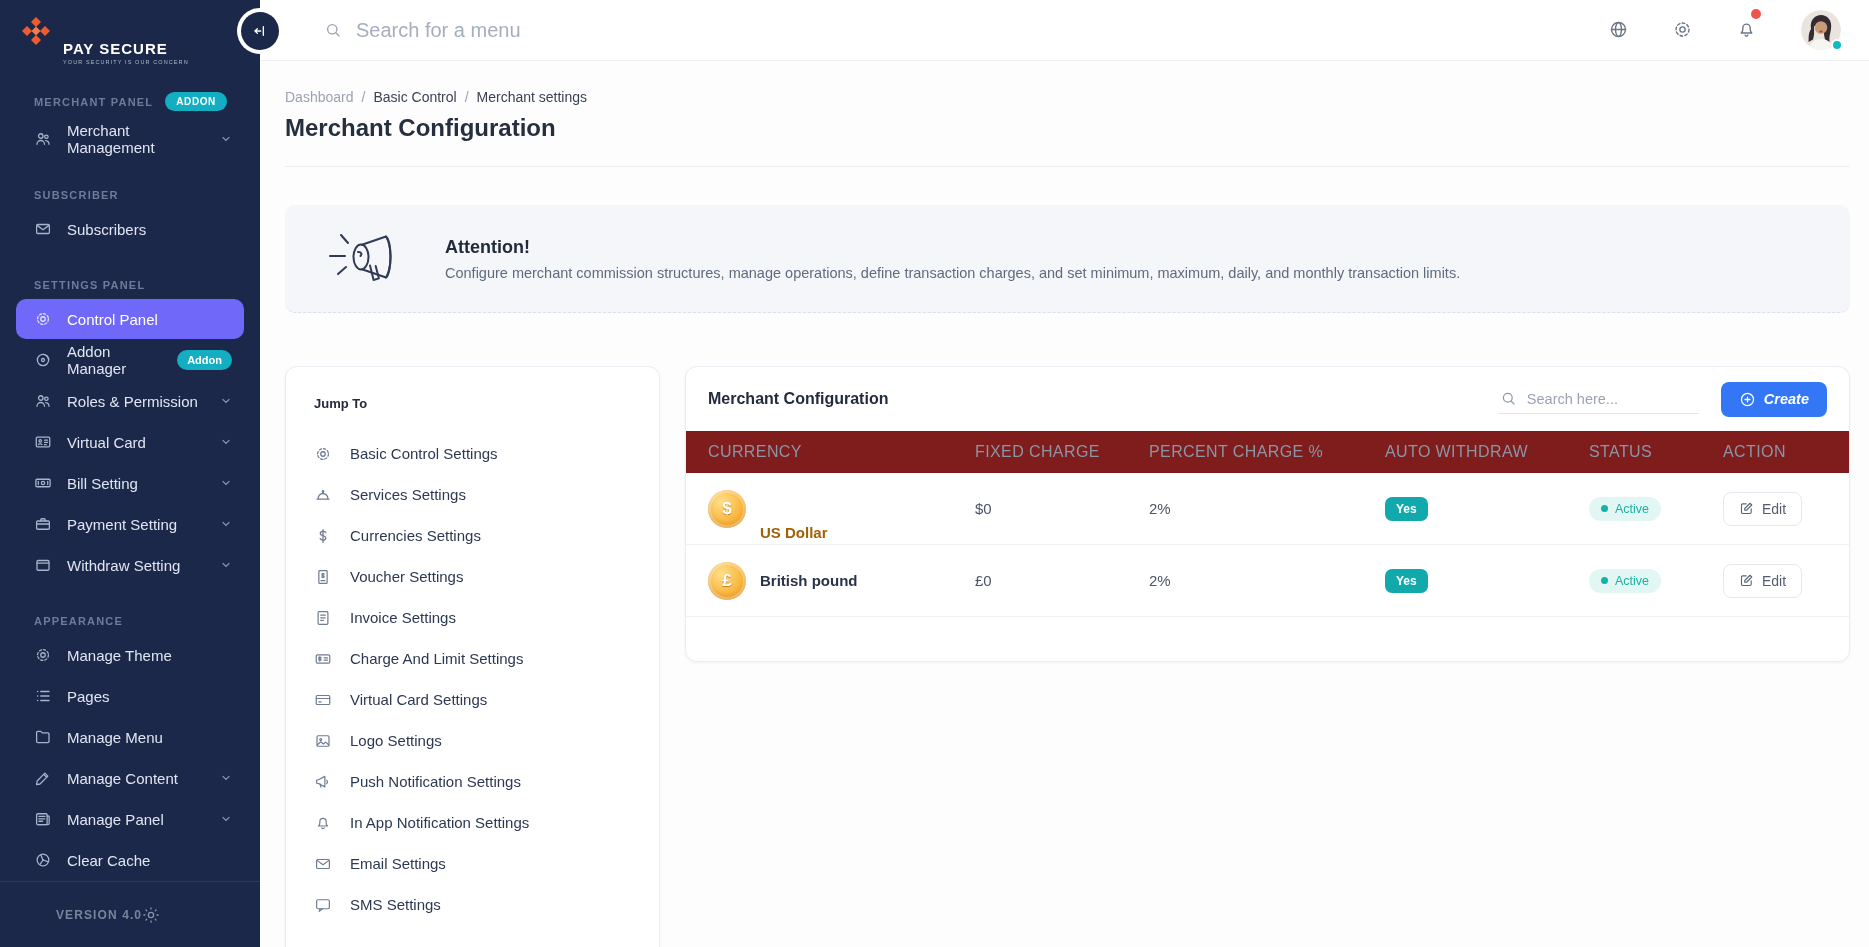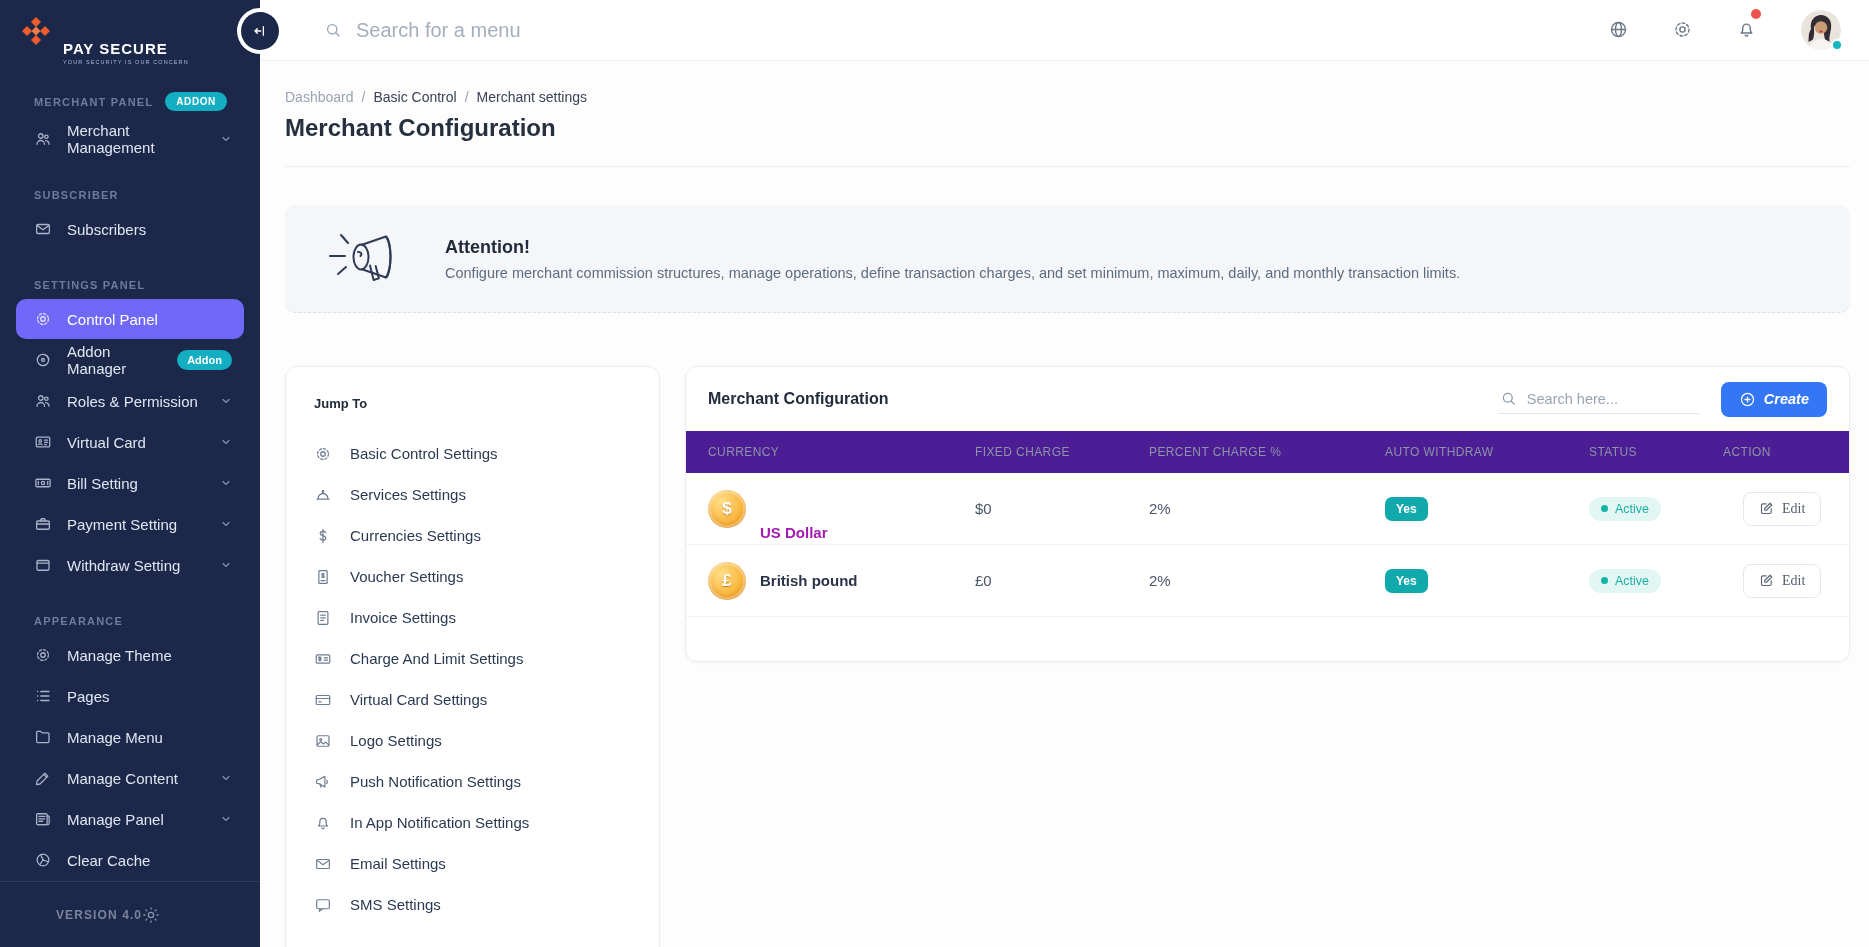--- a/index.html
+++ b/index.html
@@ -89,38 +89,38 @@
   .table-search .t-icon { width:17px; height:17px; color:#8f99a9; }
   .table-search input { border:none; outline:none; font-size:14.5px; width:170px; color:#3a4354;
     background:transparent; font-family:inherit; }
   .table-search input::placeholder { color:#9aa3b2; }
   .create-btn { background:#3477f6; color:#fff; border:none; border-radius:8px; padding:9px 18px;
     font-size:14.5px; font-style:italic; font-weight:bold; display:flex; align-items:center; gap:8px;
     cursor:pointer; font-family:inherit; }
   .create-btn svg { width:17px; height:17px; }
   .grid-row { display:grid; grid-template-columns:267px 174px 236px 204px 134px 1fr;
     align-items:center; padding-left:22px; }
-  .thead { background:#4c1d95; height:42px; color:#8b95a6; font-size:12px; letter-spacing:.4px; }
+  .thead { background:#7f1d1d; height:42px; color:#8b95a6; font-size:16px; letter-spacing:.4px; }
   .trow { height:72px; border-bottom:1px solid #f0f2f5; font-size:15px; color:#4a5568; }
   .tfoot { height:44px; }
   .cur-cell { display:flex; align-items:center; gap:14px; }
   .coin { width:38px; height:38px; border-radius:50%; flex:0 0 38px;
     background:radial-gradient(circle at 35% 32%, #ffdf8a, #f9b53b 60%, #ef9526);
     box-shadow:inset 0 0 0 3px rgba(255,255,255,.3), inset 0 -3px 5px rgba(180,90,0,.35);
     display:flex; align-items:center; justify-content:center; color:#fff; font-weight:bold;
     font-size:17px; text-shadow:0 1px 1px rgba(160,80,0,.6); }
   .cur-name { font-weight:bold; color:#2b3348; }
-  .cur-name.link { color:#a21caf; cursor:pointer;margin-top:48px; }
+  .cur-name.link { color:#a16207; cursor:pointer;margin-top:48px; }
   .yes-badge { display:inline-block; background:#12a9ad; color:#fff; font-size:12px; font-weight:bold;
     padding:5px 11px; border-radius:7px;text-align:center; }
   .active-badge { display:inline-flex; align-items:center; gap:7px; background:#e2f6f3; color:#1db0a4;
     font-size:12.5px; padding:5px 12px; border-radius:13px; }
   .active-badge::before { content:""; width:7px; height:7px; border-radius:50%; background:#15b2a5; }
   .edit-btn { display:inline-flex; align-items:center; gap:8px; background:#fff; border:1px solid #e3e7ee;
-    border-radius:8px; padding:8px 15px; font-size:14px; color:#525e70; cursor:pointer; font-family:Liberation Serif, serif;margin-left:20px; }
+    border-radius:8px; padding:8px 15px; font-size:14px; color:#525e70; cursor:pointer; font-family:Liberation Sans, sans-serif; }
   .edit-btn svg { width:15px; height:15px; color:#5a6474; }
 </style>
 </head>
 <body>
 
 <div class="app">
 
   <aside class="sidebar">
     <div class="logo">
       <svg class="logo-badge" viewBox="0 0 32 32" fill="#ee5c2e">

